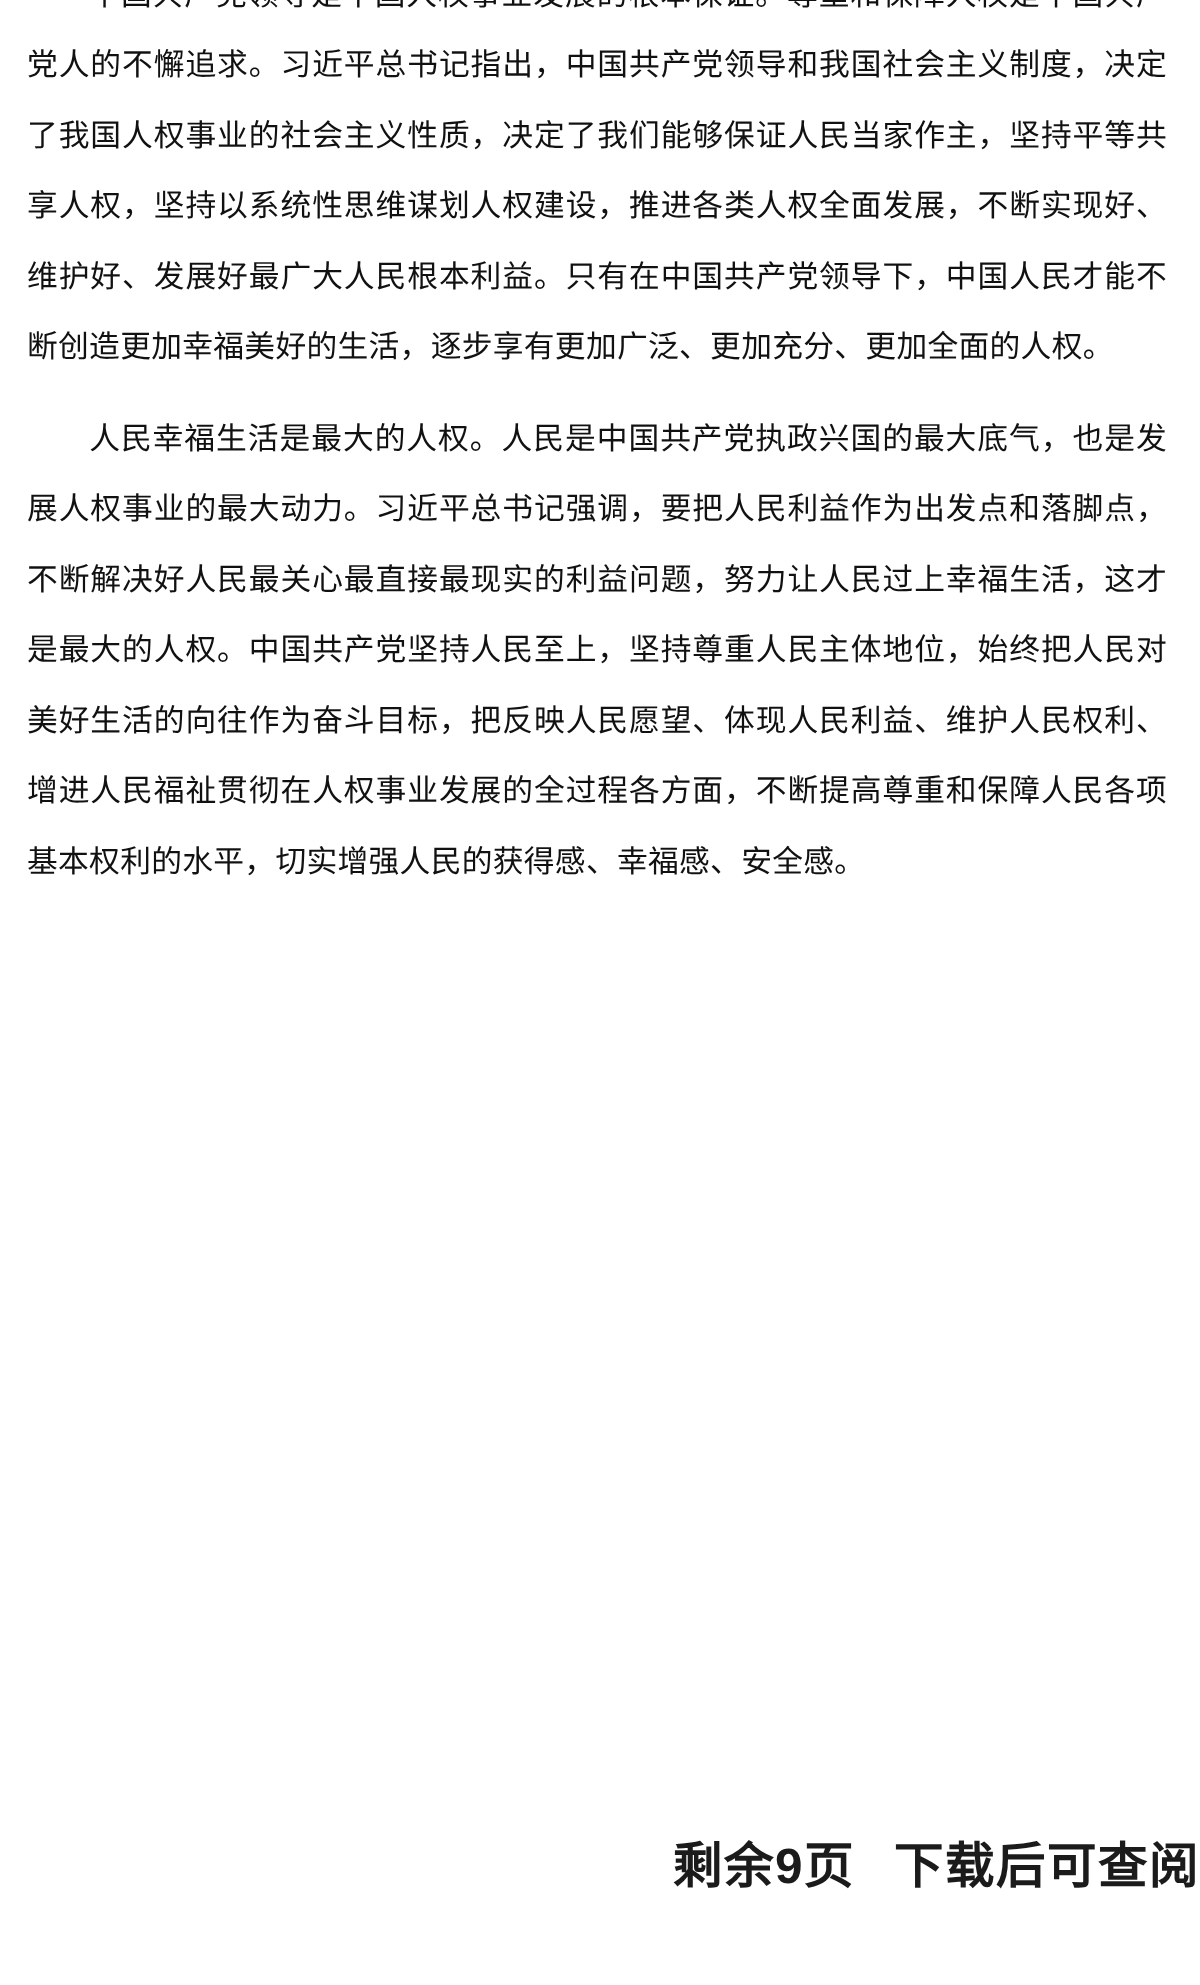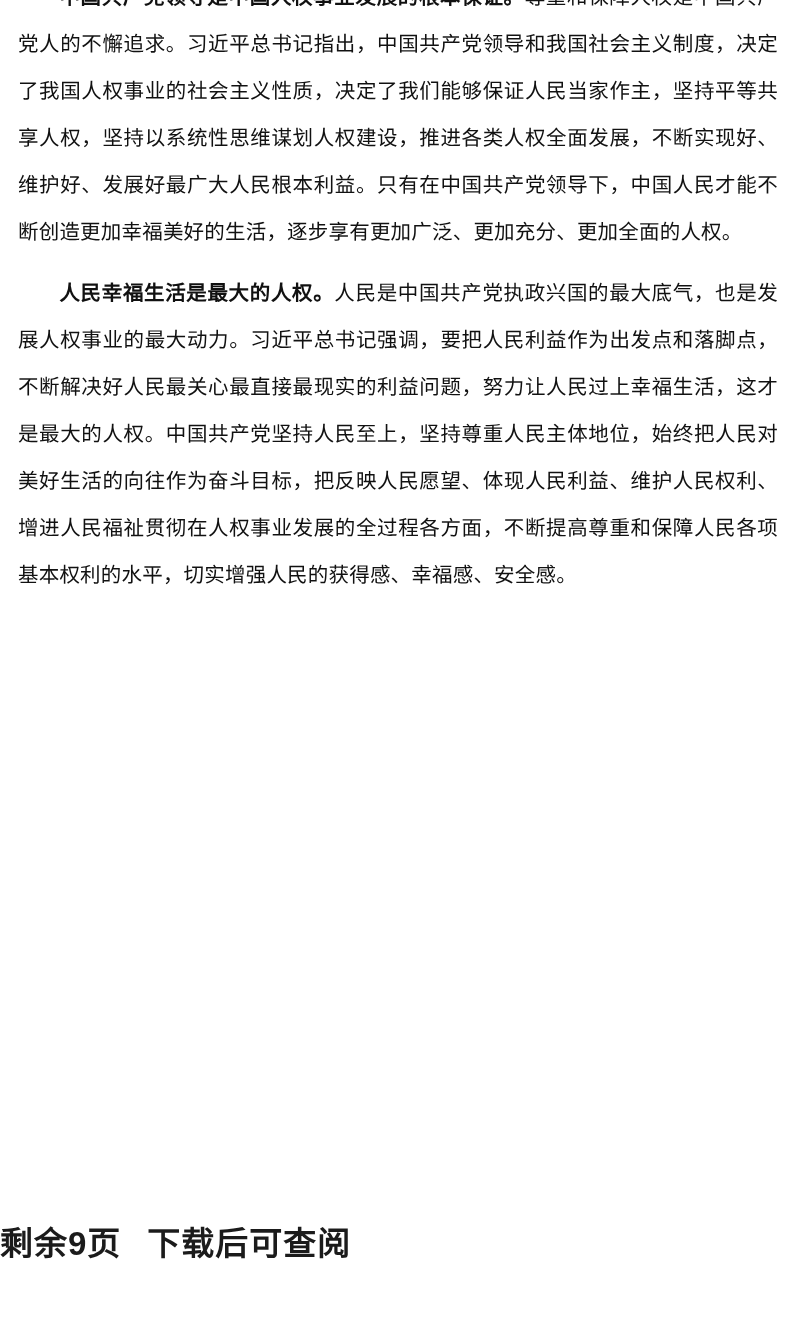--- a/index.html
+++ b/index.html
@@ -37,27 +37,27 @@
     color: #111111;
   }
   .para.first {
     margin-top: -26px;
   }
   .para .indent {
     display: inline-block;
     width: 41px;
   }
   .lead {
-    font-weight: bold;
+    font-weight: normal;
   }
   .spacer {
     flex: 1 1 auto;
   }
   .footer-notice {
-    text-align: left;
+    text-align: right;
     font-weight: bold;
     font-size: 33px;
     letter-spacing: 1px;
     color: #1b1b1b;
     padding-bottom: 58px;
     font-family: "Liberation Sans", "DejaVu Sans", sans-serif;
   }
   .footer-notice .gap {
     display: inline-block;
     width: 26px;

